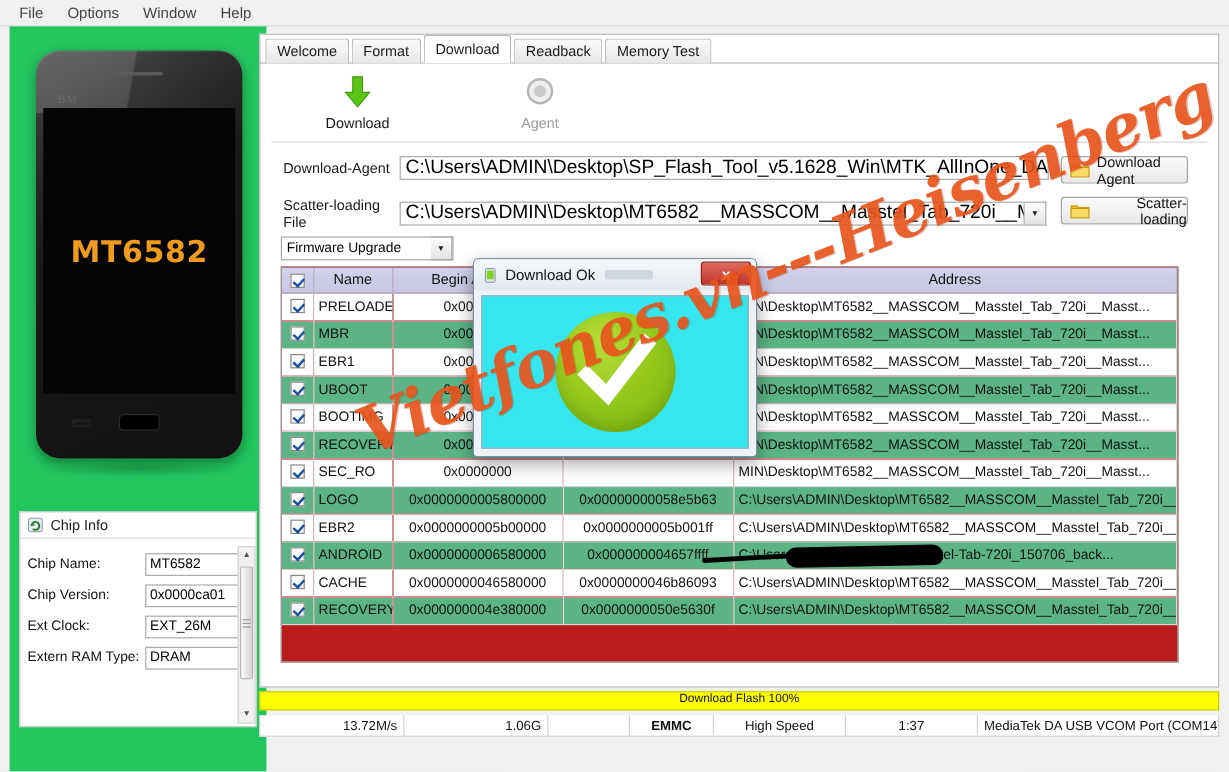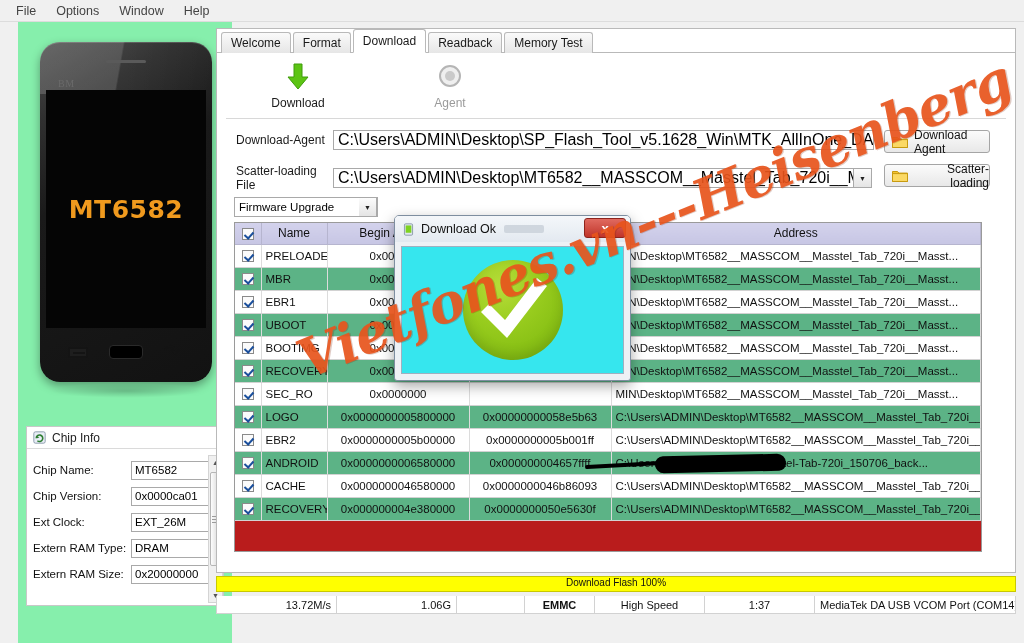--- a/index.html
+++ b/index.html
@@ -29,22 +29,22 @@
   .menu-item {
     padding: 2px 10px;
     font-size: 12.5px;
     color: #444;
     line-height: 16px;
     cursor: default;
   }
 
   
   #left-panel {
-    position: absolute; left: 18px; top: 22px; width: 214px; height: 621px;
-    background: #86efac;
+    position: absolute; left: 8px; top: 22px; width: 214px; height: 621px;
+    background: #22c55e;
   }
   #phone-wrap {
     position: absolute; left: 8px; top: 10px; width: 198px; height: 372px;
   }
   #phone {
     position: absolute; left: 14px; top: 10px;
     width: 172px; height: 340px;
     border-radius: 20px;
     background: linear-gradient(150deg,#4a4a4a 0%,#303030 18%,#1a1a1a 40%,#121212 100%);
     box-shadow: 0 4px 10px rgba(0,0,0,.35), inset 0 1px 0 rgba(255,255,255,.18);
@@ -436,24 +436,20 @@
           <span class="chip-value">0x0000ca01</span>
         </div>
         <div class="chip-row">
           <span class="chip-label">Ext Clock:</span>
           <span class="chip-value">EXT_26M</span>
         </div>
         <div class="chip-row">
           <span class="chip-label">Extern RAM Type:</span>
           <span class="chip-value">DRAM</span>
         </div>
-        <div class="chip-row">
-          <span class="chip-label">Extern RAM Size:</span>
-          <span class="chip-value">0x20000000</span>
-        </div>
 
         <div id="chip-scroll">
           <div class="sb-arrow">▲</div>
           <div id="chip-thumb">
               <span class="grip"></span>
             </div>
           <div class="sb-arrow" style="position:absolute;bottom:0;left:0;">▼</div>
         </div>
       </div>
     </div>

